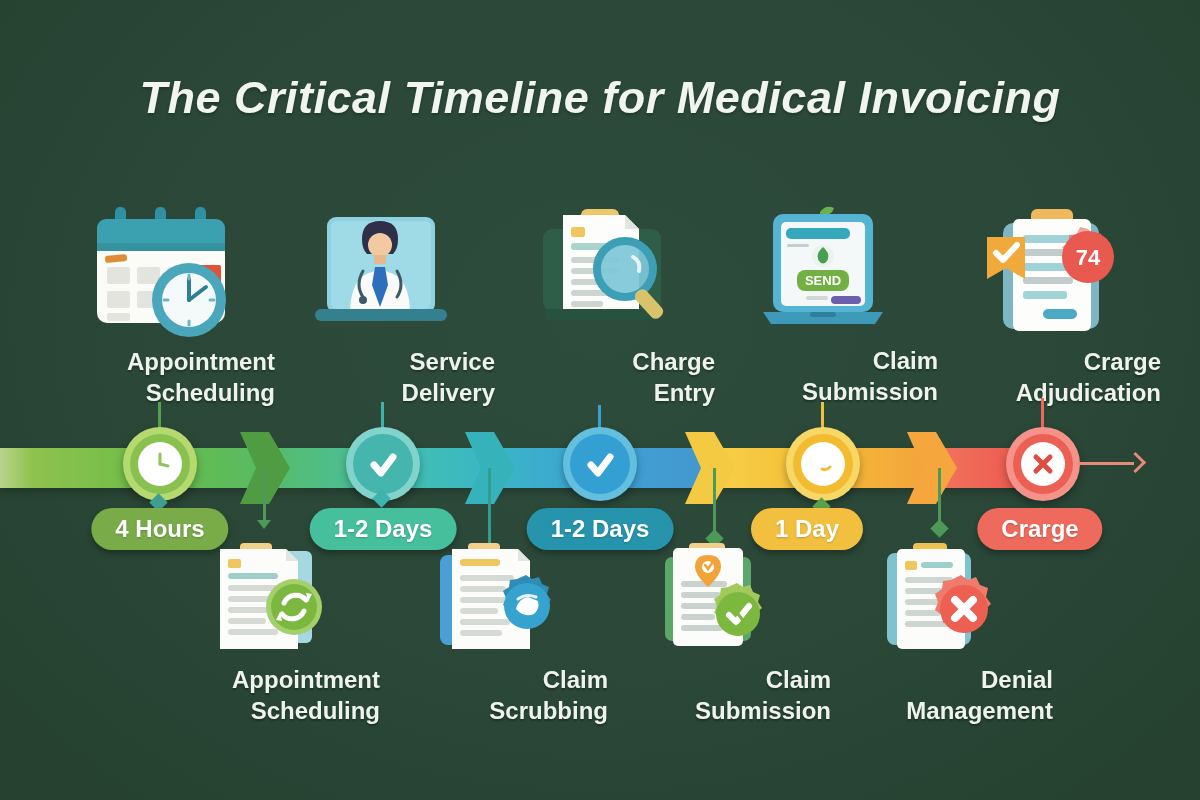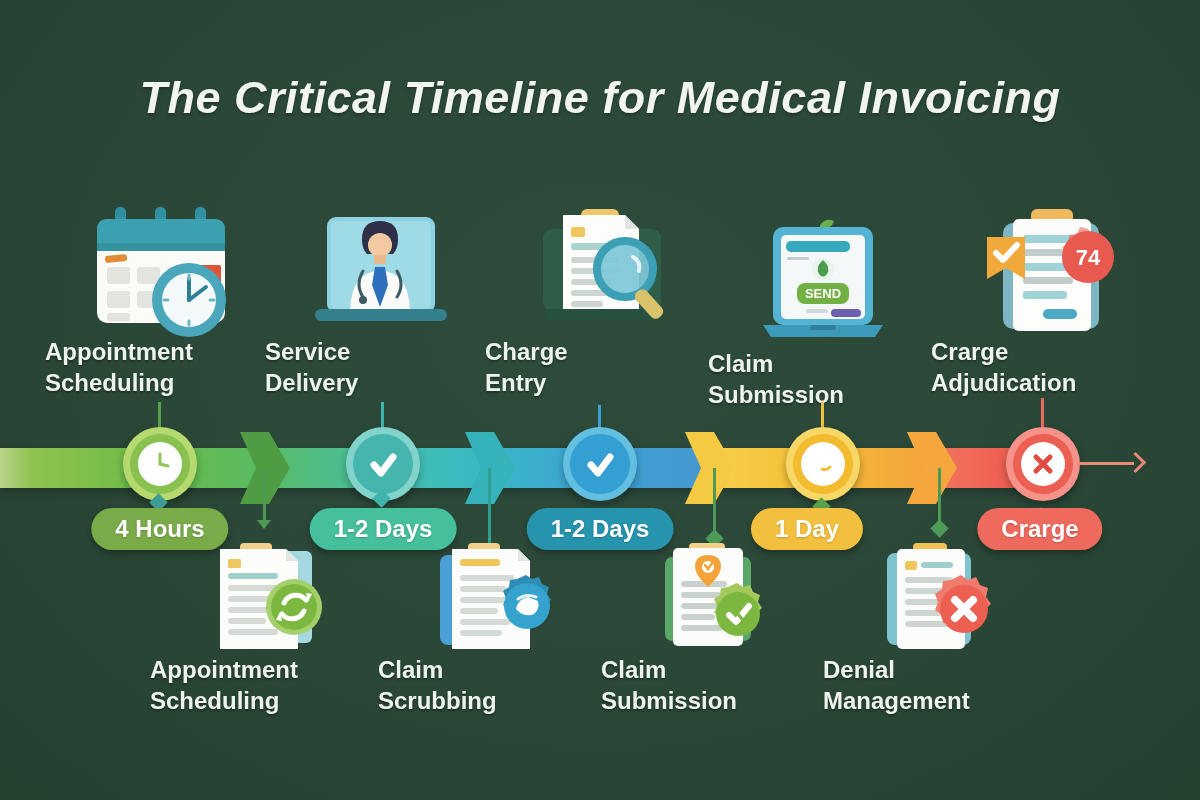--- a/index.html
+++ b/index.html
@@ -8,25 +8,25 @@
     background:#2b4839;
     background-image:radial-gradient(ellipse at 50% 40%, #2e4c3c 0%, #2a4737 55%, #25402f 100%);
     font-family:"Liberation Sans", sans-serif;
   }
   .title{
     position:absolute;top:72px;left:0;width:100%;text-align:center;
     color:#f1f4ef;font-size:45px;font-weight:700;letter-spacing:.5px;
     text-shadow:0 2px 3px rgba(0,0,0,.25);
     font-style:italic;
   }
-  .stage{position:absolute;width:230px;text-align:left;}
+  .stage{position:absolute;width:230px;text-align:right;}
   .stage .icon-box{height:132px;display:flex;align-items:center;justify-content:center;}
   .stage .icon-box.small{height:112px;}
   .stage-label{
-    color:#eef3ee;font-size:24px;font-weight:700;line-height:1.28;
+    margin-top:10px;color:#eef3ee;font-size:24px;font-weight:700;line-height:1.28;
     white-space:pre-line;text-shadow:0 2px 2px rgba(0,0,0,.3);
   }
   
   .tl-band{
     position:absolute;left:0;top:448px;width:1062px;height:40px;
     background:linear-gradient(90deg,
       #b9d48c 0%, #8fc24e 3%, #6abc48 15%, #59bb62 24%, #4cbe93 33%,
       #41c0b0 38%, #3bb6c6 46%, #3da3d4 56%, #4597cf 66.4%,
       #f7cf49 67.4%, #f4bd35 77%, #f4a43c 87%, #f1735c 88.6%,
       #ee6053 94%, #ed5b50 100%);
@@ -145,21 +145,21 @@
         <path d="M58 66 q-8 14 0 26" stroke="#3d5a66" stroke-width="3" fill="none" stroke-linecap="round"></path>
         <path d="M92 66 q8 14 0 26" stroke="#3d5a66" stroke-width="3" fill="none" stroke-linecap="round"></path>
         <circle cx="58" cy="95" r="4" fill="#3d5a66"></circle>
         <rect x="10" y="104" width="132" height="12" rx="6" fill="#35808f"></rect>
       </svg>
     </div>
     <div class="stage-label">Service
 Delivery</div>
   </div>
 
-  <div class="stage" style="left:708px;top:217px;">
+  <div class="stage" style="left:708px;top:204px;">
     <div class="icon-box">
       <svg width="150" height="132" viewBox="0 0 150 132">
         <path d="M72 8 q6 -8 14 -4 q-2 8 -14 8z" fill="#6ab04c"></path>
         <rect x="25" y="10" width="100" height="98" rx="10" fill="#55b4d4"></rect>
         <rect x="33" y="18" width="84" height="84" rx="5" fill="#f4f8f9"></rect>
         <rect x="38" y="24" width="64" height="11" rx="5" fill="#35a8bc"></rect>
         <rect x="39" y="40" width="22" height="3" rx="1.5" fill="#c3ced2"></rect>
         <circle cx="75" cy="52" r="11" fill="#eaf3ec"></circle>
         <path d="M75 43 q8 7 4 14 q-4 5 -8 0 q-4 -7 4 -14z" fill="#4a9e4f"></path>
         <rect x="49" y="66" width="52" height="21" rx="8" fill="#72b043"></rect>

